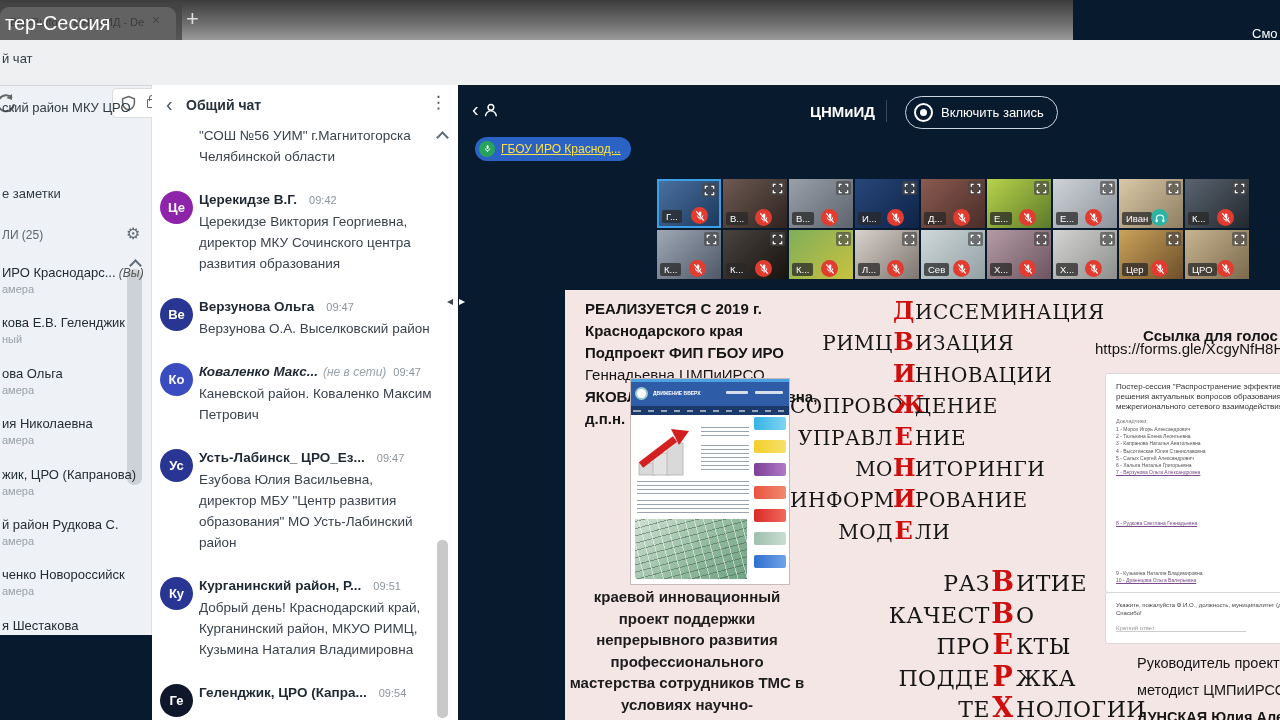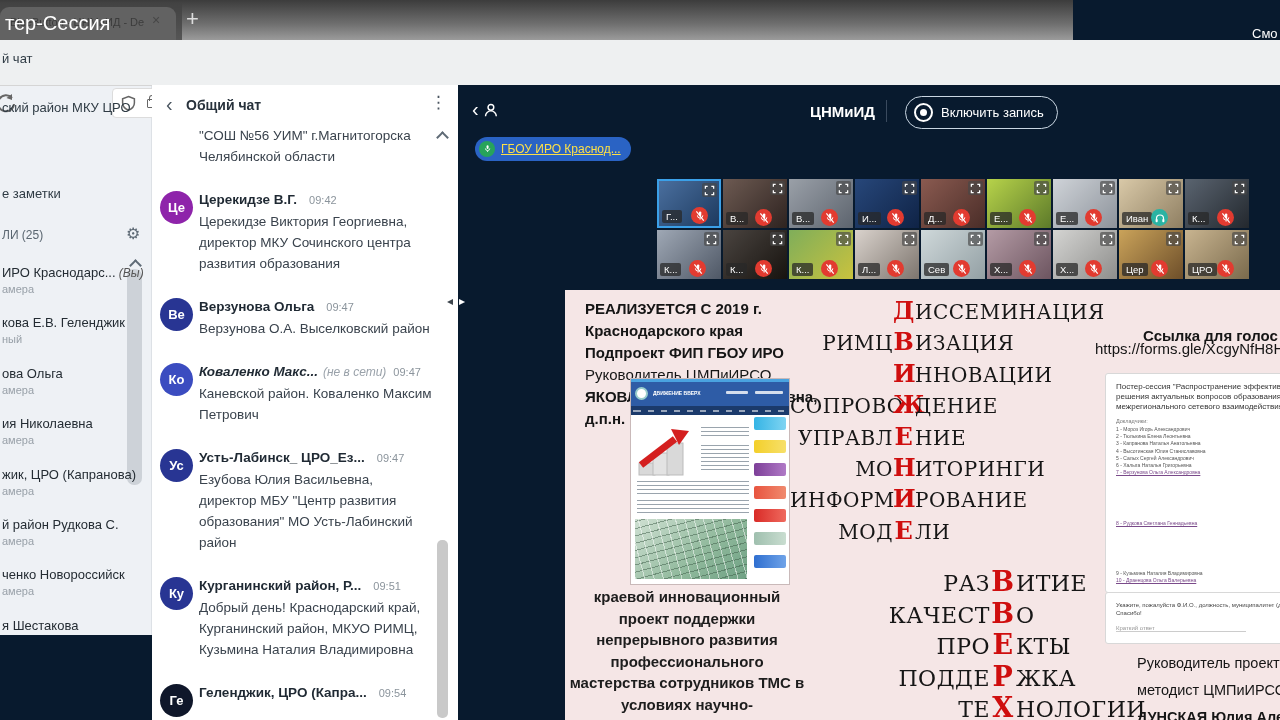--- a/index.html
+++ b/index.html
@@ -672,21 +672,21 @@
         </div>
       </div>
   </div>
 
   <div id="slide" class="abs">
     <div id="slide-left" class="abs">
 
     <div class="lline b">РЕАЛИЗУЕТСЯ С 2019 г.</div>
         <div class="lline b">Краснодарского края</div>
         <div class="lline b">Подпроект ФИП ГБОУ ИРО</div>
-        <div class="lline">Руководитель ЦМПиИРСО</div>
+        <div class="lline">Геннадьевна ЦМПиИРСО</div>
         <div class="lline b">ЯКОВЛЕВА Надежда Олеговна,</div>
         <div class="lline b">д.п.н.</div>
       </div>
     <div id="slide-left-bigfix"></div>
 
     <div id="site" class="abs">
       <div id="site-strip"></div>
       <div id="site-hdr">
         <div id="site-logo"></div>
         <div id="site-name">ДВИЖЕНИЕ ВВЕРХ</div>

